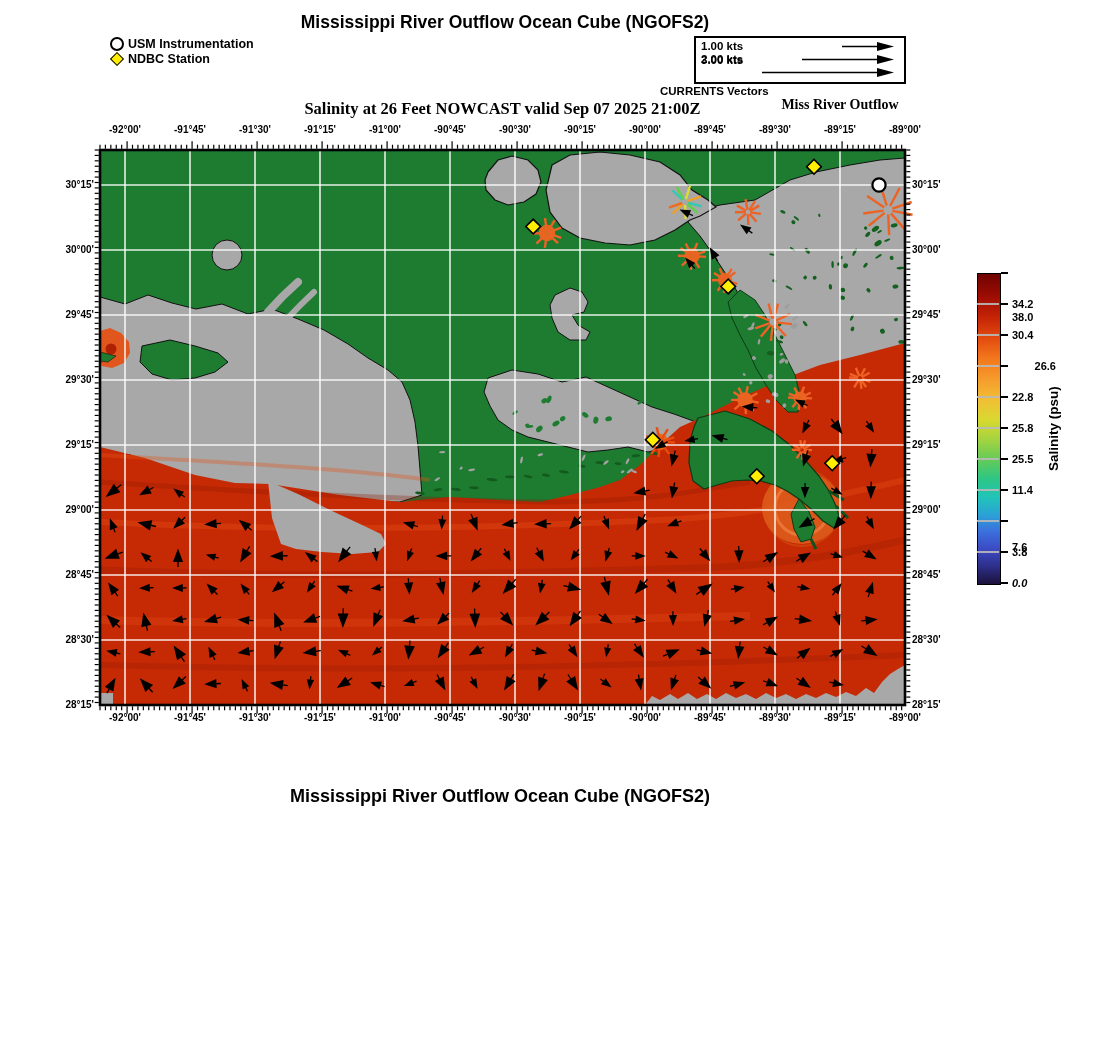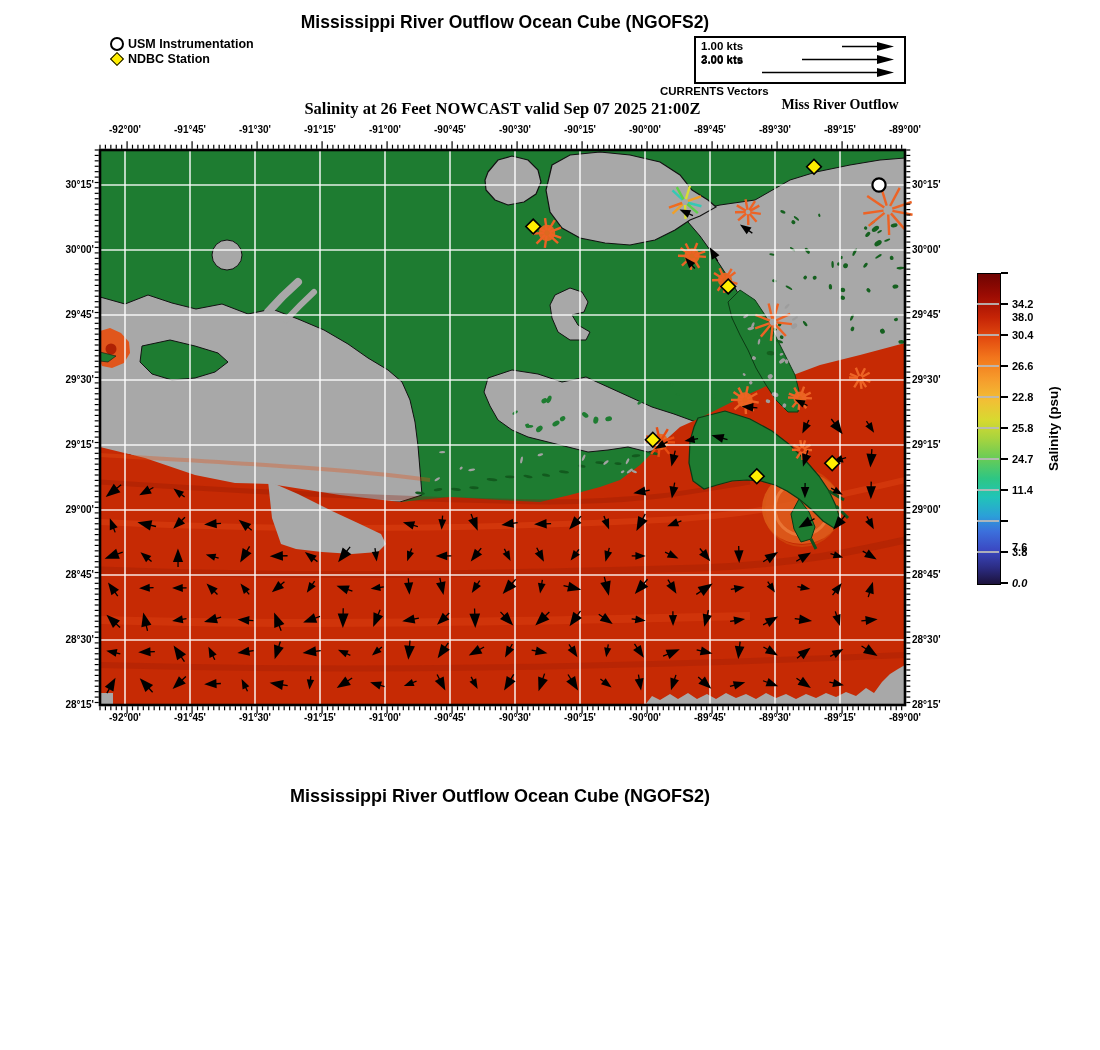--- a/index.html
+++ b/index.html
@@ -1583,30 +1583,30 @@
 <div class="cb-tick" style="top: 272.25px;"></div>
 <div class="cb-lab" style="top: 267px; margin-top: 44px;">38.0</div>
 <div class="cb-cross" style="top: 303.2px;"></div>
 <div class="cb-tick" style="top: 303.25px;"></div>
 <div class="cb-lab" style="top: 298px;">34.2</div>
 <div class="cb-cross" style="top: 334.2px;"></div>
 <div class="cb-tick" style="top: 334.25px;"></div>
 <div class="cb-lab" style="top: 329px;">30.4</div>
 <div class="cb-cross" style="top: 365.2px;"></div>
 <div class="cb-tick" style="top: 365.25px;"></div>
-<div class="cb-lab" style="top: 360px;">26.6</div>
+<div class="cb-lab" style="top: 360px; text-align: right;">26.6</div>
 <div class="cb-cross" style="top: 396.2px;"></div>
 <div class="cb-tick" style="top: 396.25px;"></div>
 <div class="cb-lab" style="top: 391px;">22.8</div>
 <div class="cb-cross" style="top: 427.2px;"></div>
 <div class="cb-tick" style="top: 427.25px;"></div>
 <div class="cb-lab" style="top: 422px;">25.8</div>
 <div class="cb-cross" style="top: 458.2px;"></div>
 <div class="cb-tick" style="top: 458.25px;"></div>
-<div class="cb-lab" style="top: 453px;">24.7</div>
+<div class="cb-lab" style="top: 453px;">25.5</div>
 <div class="cb-cross" style="top: 489.2px;"></div>
 <div class="cb-tick" style="top: 489.25px;"></div>
 <div class="cb-lab" style="top: 484px;">11.4</div>
 <div class="cb-cross" style="top: 520.2px;"></div>
 <div class="cb-tick" style="top: 520.25px;"></div>
 <div class="cb-lab" style="top: 515px; margin-top: 26px;">7.6</div>
 <div class="cb-cross" style="top: 551.2px;"></div>
 <div class="cb-tick" style="top: 551.25px;"></div>
 <div class="cb-lab" style="top: 546px;">3.8</div>
 <div class="cb-tick" style="top: 582.25px;"></div>

